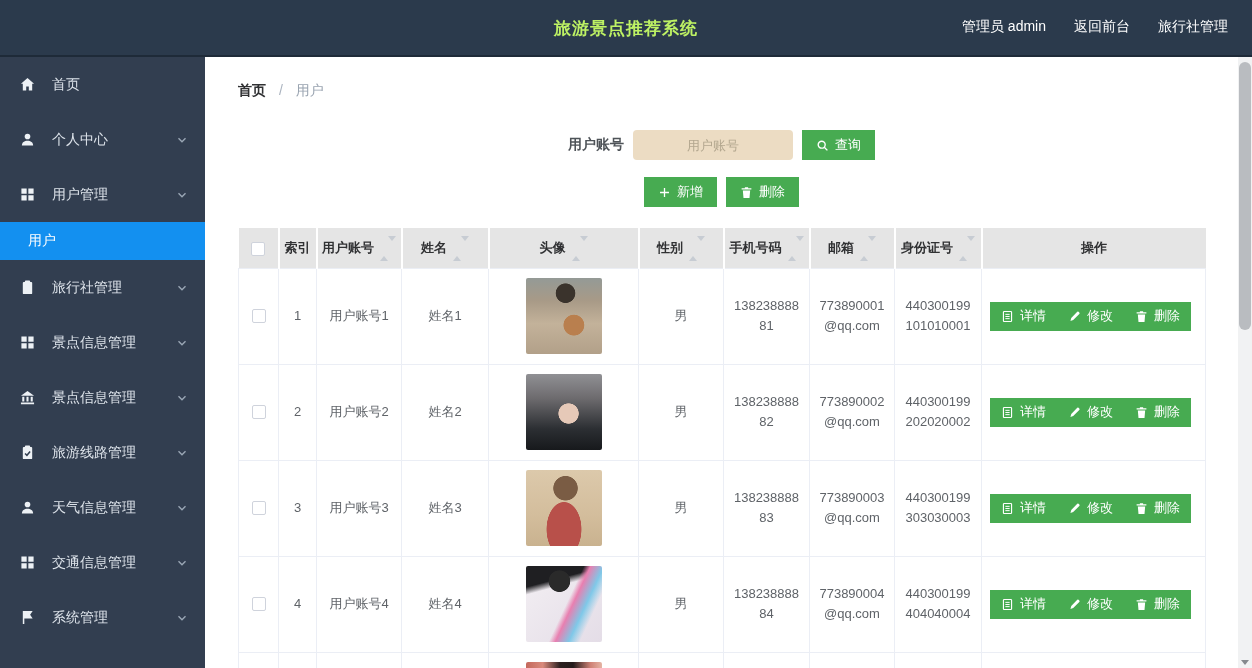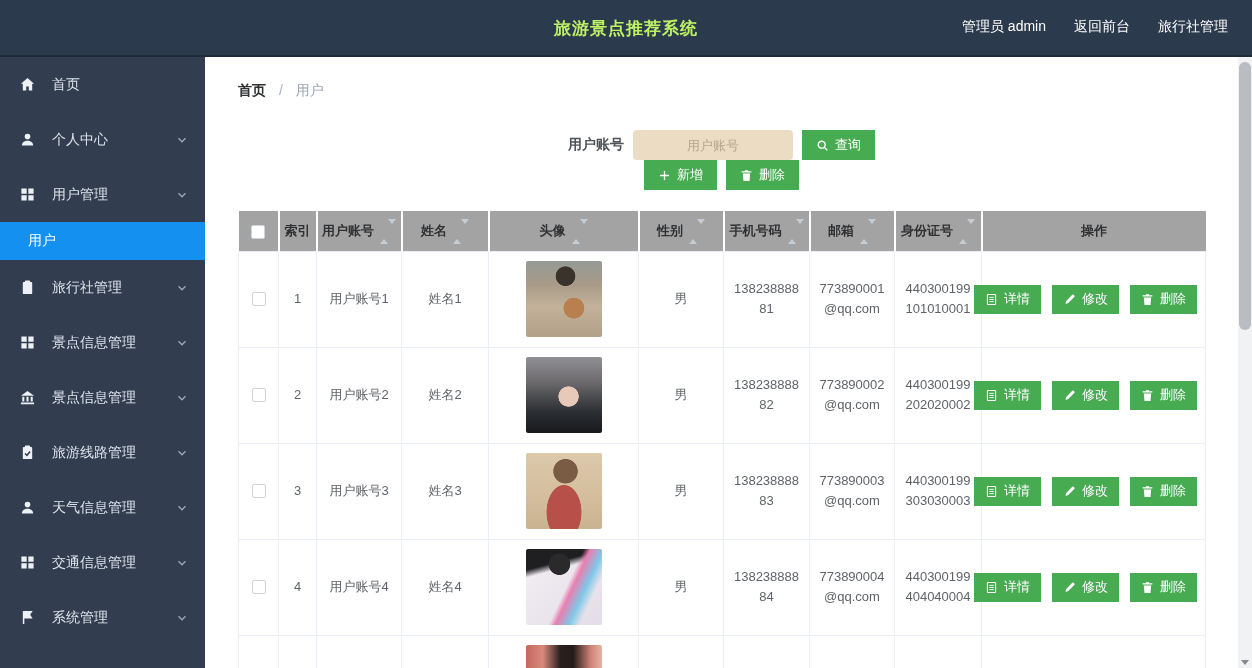--- a/index.html
+++ b/index.html
@@ -40,38 +40,38 @@
   .search-input { width:160px; height:30px; background:#ecdcc3; border:none; border-radius:4px;
     text-align:center; font-size:13px; color:#6b6250; outline:none; }
   .search-input::placeholder { color:#b3a78f; }
 
   .btn { background:#47ab51; color:#fff; border:none; border-radius:0; font-size:13px;
     height:30px; padding:0 14px; display:inline-flex; align-items:center; gap:6px;
     cursor:pointer; font-family:inherit; white-space:nowrap; }
   .btn svg { width:13px; height:13px; display:block; }
   .btn-sm { height:29px; padding:0 11px; font-size:13px; }
 
-  .toolbar-row { display:flex; justify-content:center; gap:9px; }
+  .toolbar-row { display:flex; justify-content:center; gap:9px; margin-top:17px; }
 
   
   .table-wrap { margin:21px 0 0 33px; width:967px; }
   table { width:967px; border-collapse:collapse; table-layout:fixed; }
-  thead th { background:#a3a3a3; height:40px; font-size:13px; font-weight:bold; color:#303133;
+  thead th { background:#e5e5e5; height:40px; font-size:13px; font-weight:bold; color:#303133;
     border-right:2px solid #fff; text-align:center; cursor:pointer; }
   thead th:last-child { border-right:none;text-align:center; }
   tbody td { border:1px solid #ebeef5; height:96px; text-align:center; font-size:13px;
     color:#5f6368; word-break:break-all; padding:2px 8px; line-height:1.55; background:#fff; }
   .sorters { display:inline-block; vertical-align:middle; margin-left:6px; }
   .caret-up { width:0; height:0; border-left:4px solid transparent; border-right:4px solid transparent;
     border-bottom:5px solid #c7ccd3; margin-bottom:2px; }
   .caret-down { width:0; height:0; border-left:4px solid transparent; border-right:4px solid transparent;
     border-top:5px solid #c7ccd3; }
   .cbox { display:inline-block; width:14px; height:14px; background:#fff; border:1px solid #cfd3dc;
     border-radius:2px; vertical-align:middle; cursor:pointer; }
-  .actions { display:flex; justify-content:flex-end; gap:11px; align-items:center; }
+  .actions { display:flex; justify-content:flex-start; align-items:center; }
 
   
   .avatar { width:76px; height:76px; margin:0 auto; border-radius:2px; }
   .avatar-1 { background:
       radial-gradient(circle at 52% 20%, #3a332c 0 13%, rgba(0,0,0,0) 14%),
       radial-gradient(circle at 63% 62%, #b97f4e 0 15%, rgba(0,0,0,0) 16%),
       linear-gradient(180deg,#949a96 0%,#a89a87 30%,#c3b29a 60%,#b2a089 100%); }
   .avatar-2 { background:
       radial-gradient(circle at 56% 52%, #e6c9b8 0 17%, rgba(0,0,0,0) 18%),
       linear-gradient(180deg,#909094 0%,#6d6b6e 32%,#2c2f33 72%,#17191c 100%); }

